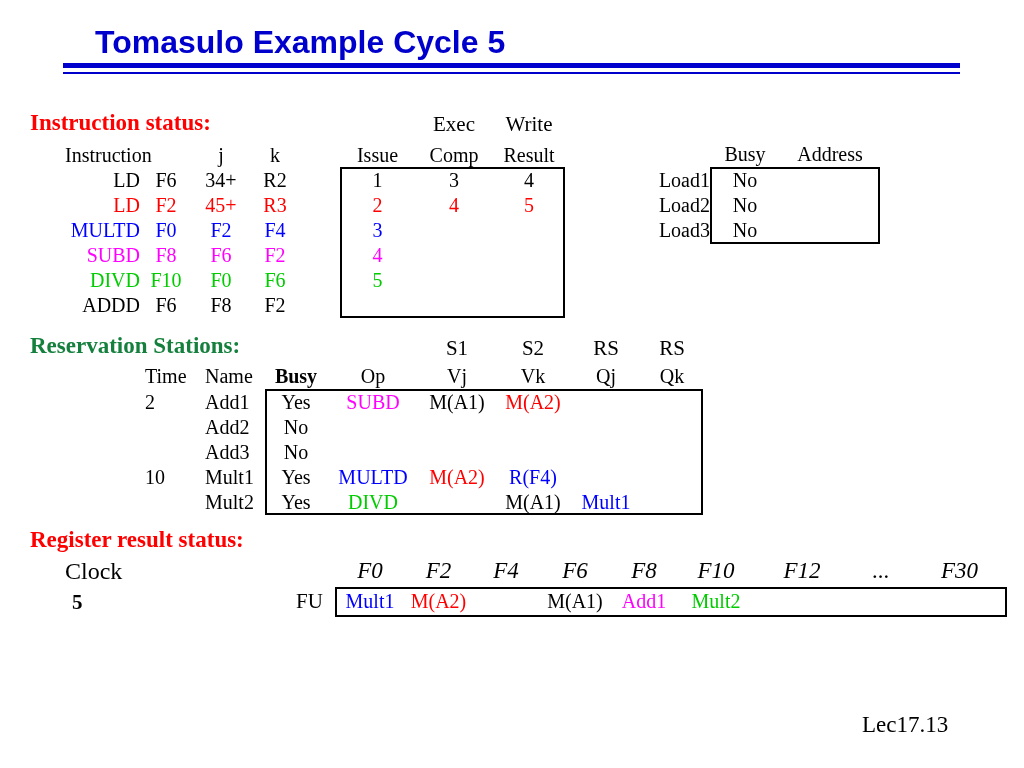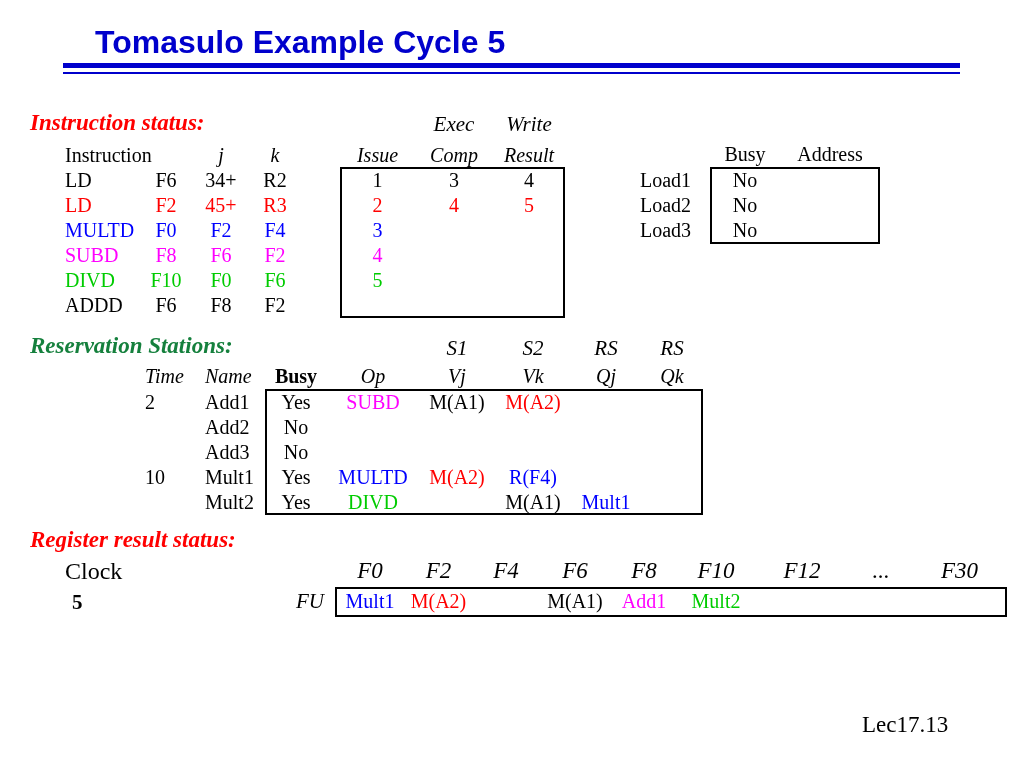--- a/index.html
+++ b/index.html
@@ -1,28 +1,28 @@
 <!DOCTYPE html>
 <html><head>
 <meta charset="utf-8">
 <style>
   * { margin:0; padding:0; box-sizing:border-box; }
   html, body { background:#fff; }
   body { width:1024px; height:768px; font-family:"Liberation Serif", serif; color:#000; }
   .slide { position:relative; width:1024px; height:768px; background:#ffffff; overflow:hidden; }
   .abs { position:absolute; }
   .title { font-family:"Liberation Sans", sans-serif; font-weight:bold; font-size:32px; letter-spacing:0; }
-  .sec-heading { font-style:italic; font-weight:bold; font-size:23px; }
-  .it { font-style:italic; }
+  .sec-heading { font-weight:bold; font-size:23px; }
+  .it { }
   .b  { font-weight:bold; }
   .ctr { text-align:center; }
   .left { text-align:left; }
   table { border-collapse:collapse; table-layout:fixed; }
   td { height:25px; padding:0; font-size:20px; text-align:center; vertical-align:middle; white-space:nowrap; overflow:visible; }
-  td.left { text-align:left; }
+  td.left { text-align:right; }
   td.tm { text-align:left; padding-right:8px; }
   td.nm { text-align:left; padding-left:10px; }
   tr.rsh td { height:27px; }
   tr.rh td { height:33px; font-size:23px; font-style:italic; }
   tr.rv td { height:29px; }
   .box { position:absolute; border:2px solid #000; pointer-events:none; background:transparent; }
   .hdr20 { font-size:20px; }
   .hdr21 { font-size:21px; }
 </style>
 </head>

